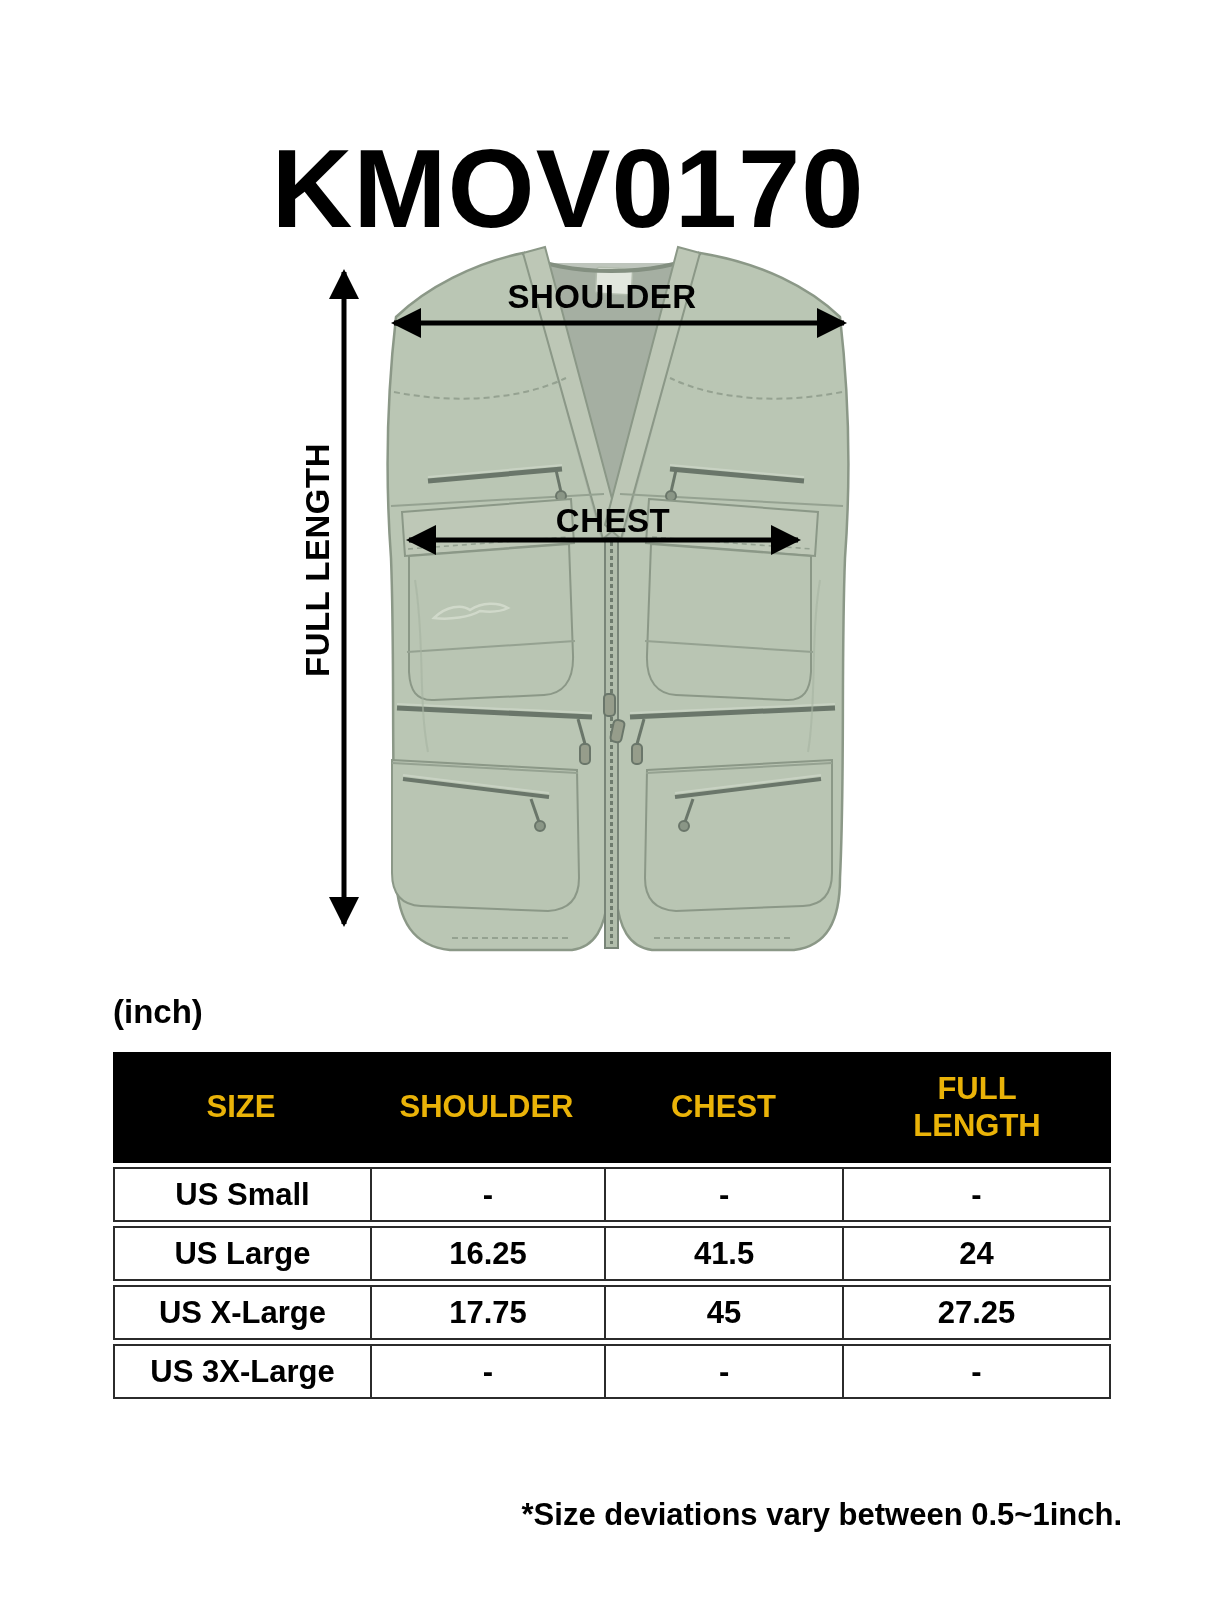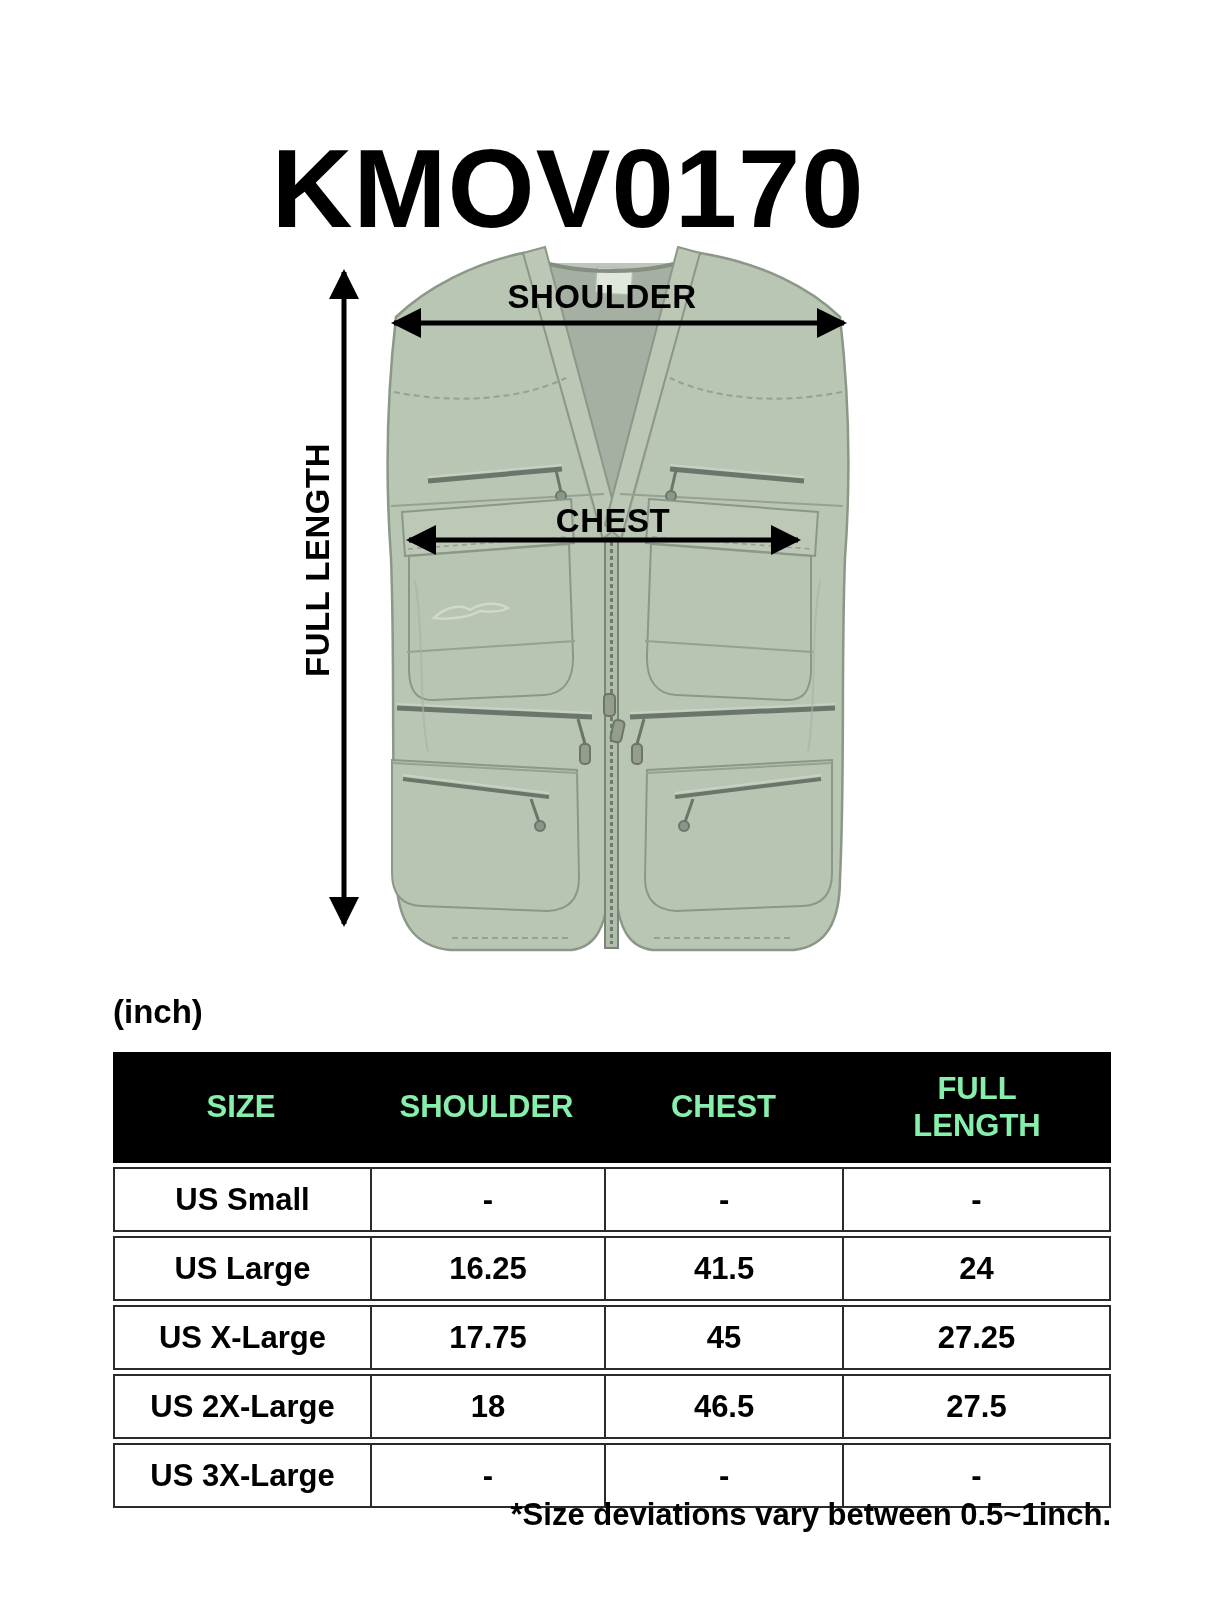--- a/index.html
+++ b/index.html
@@ -20,37 +20,37 @@
   .measure-label.chest{left:613px;top:502px;transform:translateX(-50%);}
   .measure-label.full-length{
     left:318px;top:560px;transform:translate(-50%,-50%) rotate(-90deg);
   }
   .unit-label{
     position:absolute;top:993px;left:113px;width:998px;text-align:left;
     font-size:33px;font-weight:700;
   }
   .size-table{position:absolute;left:113px;top:1052px;width:998px;}
   .thead{
-    height:111px;background:#000;color:#86efac;display:grid;
+    height:111px;background:#000;color:#eab308;display:grid;
     grid-template-columns:25.65% 23.55% 23.95% 26.85%;
     align-items:center;text-align:center;font-size:31px;font-weight:700;
   }
   .thead .hcell{white-space:pre-line;line-height:1.18;}
   .trow{
     display:grid;grid-template-columns:25.65% 23.55% 23.95% 26.85%;
-    height:65px;margin-top:4px;border:2px solid #2b2b2b;background:#fff;
+    height:55px;margin-top:4px;border:2px solid #2b2b2b;background:#fff;
     box-sizing:border-box;
   }
   .trow .cell{
     display:flex;align-items:center;justify-content:center;
     font-size:31px;font-weight:700;
   }
   .trow .cell + .cell{border-left:2px solid #2b2b2b;}
   .footnote{
-    position:absolute;top:1497px;left:113px;width:998px;text-align:right;
+    position:absolute;top:1497px;left:124px;width:998px;text-align:right;
     font-size:31px;font-weight:700;
   }
 </style>
 </head>
 <body>
 
 <h1 class="page-title">KMOV0170</h1>
 
 <svg class="vest-svg" viewBox="0 0 1230 1600" xmlns="http://www.w3.org/2000/svg">
   <defs>
@@ -181,26 +181,20 @@
     <div class="cell">41.5</div>
     <div class="cell">24</div>
   </div>
   <div class="trow">
     <div class="cell">US X-Large</div>
     <div class="cell">17.75</div>
     <div class="cell">45</div>
     <div class="cell">27.25</div>
   </div>
   <div class="trow">
-    <div class="cell">US 2X-Large</div>
-    <div class="cell">18</div>
-    <div class="cell">46.5</div>
-    <div class="cell">27.5</div>
-  </div>
-  <div class="trow">
     <div class="cell">US 3X-Large</div>
     <div class="cell">-</div>
     <div class="cell">-</div>
     <div class="cell">-</div>
   </div>
 </div>
 
 <div class="footnote">*Size deviations vary between 0.5~1inch.</div>
 
 </body></html>

